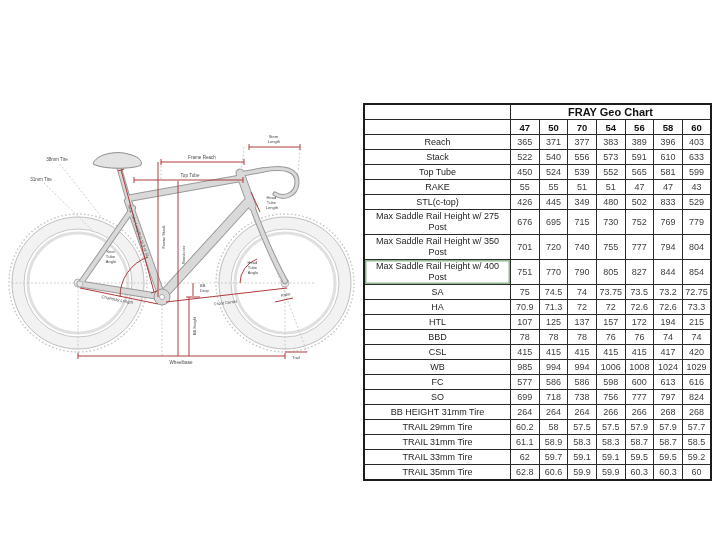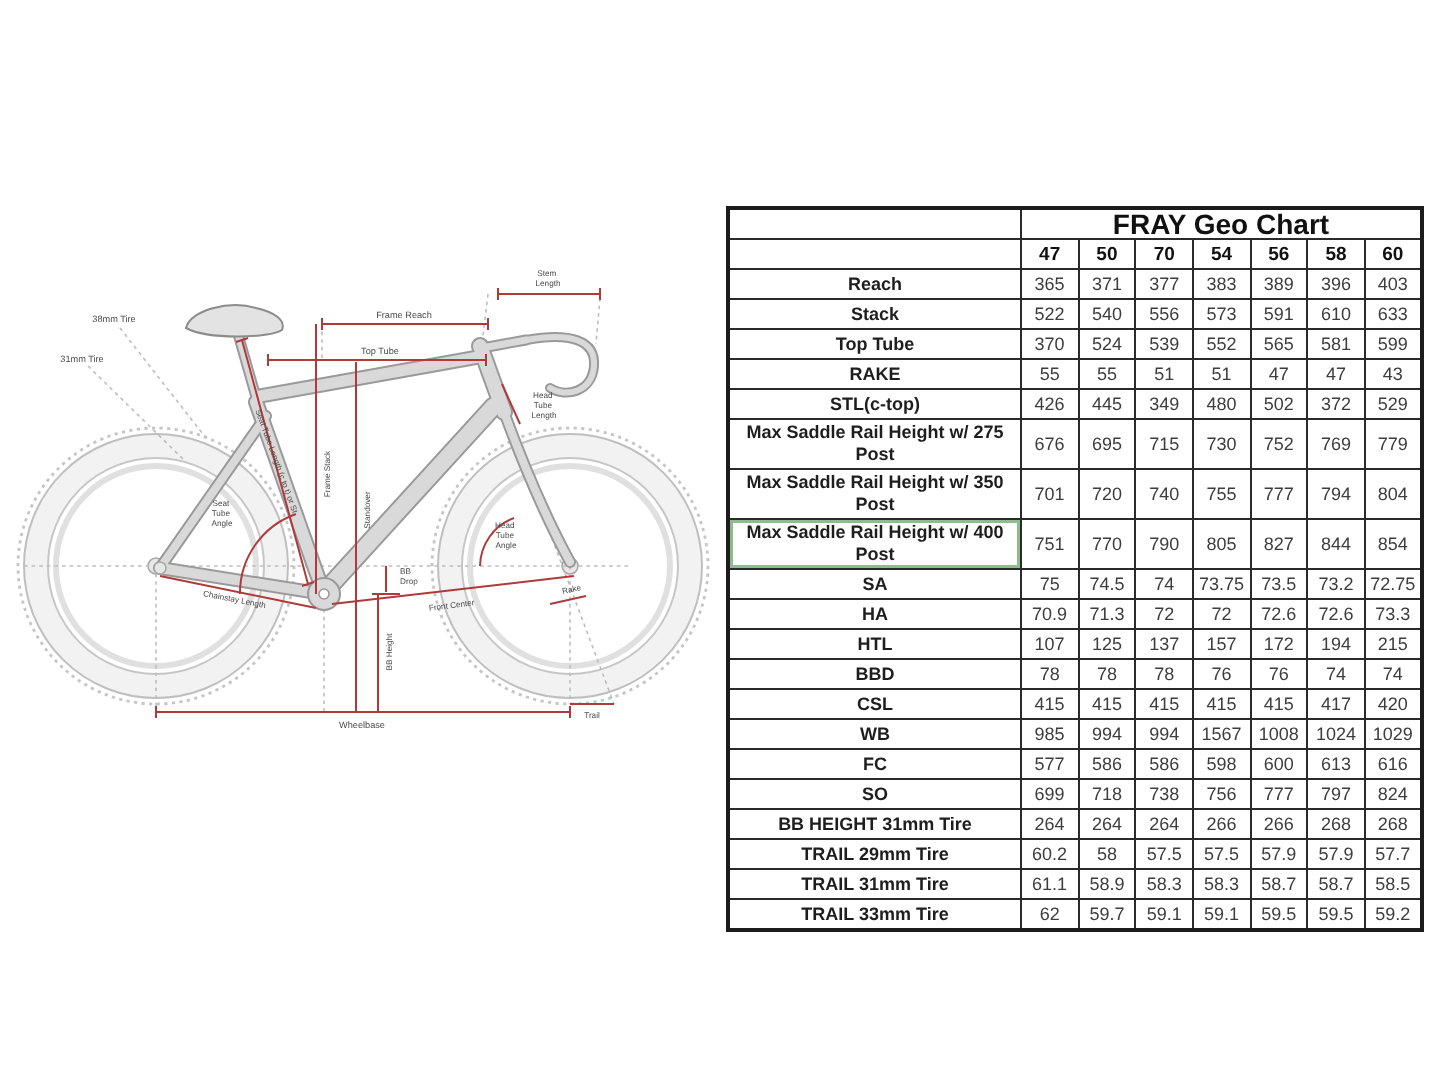--- a/index.html
+++ b/index.html
@@ -16,23 +16,23 @@
   .guide{stroke:#bdbdbd;stroke-width:.8;fill:none;stroke-dasharray:1.8 2;}
 
   
   .geo-table-wrap{position:absolute;left:363px;top:103px;width:349px;}
   table.geo{border-collapse:collapse;width:349px;table-layout:fixed;
             border:2px solid #1c1c1c;}
   table.geo td{border:1px solid #2a2a2a;text-align:center;vertical-align:middle;
                font-size:9px;line-height:11px;padding:1px 1px;color:#3d3d3d;
                height:12px;background:#fff;overflow:hidden;}
   table.geo td.corner{width:143px;}
-  table.geo td.title{font-weight:bold;font-size:14px;color:#111;}
+  table.geo td.title{font-weight:bold;font-size:11px;color:#111;}
   table.geo td.size{font-weight:bold;font-size:9.5px;color:#111;}
-  table.geo td.lbl{font-weight:bold;color:#1e1e1e;width:143px;}
+  table.geo td.lbl{font-weight:normal;color:#1e1e1e;width:143px;}
   table.geo td.lbl.hl{box-shadow:inset 0 0 0 1.5px #8fbc8f;margin-top:28px;}
 </style>
 </head>
 <body>
 
 <div class="stage">
 
   <div class="diagram">
     <svg viewBox="0 95 360 350" xmlns="http://www.w3.org/2000/svg">
 
@@ -202,21 +202,21 @@
             <td>522</td>
             <td>540</td>
             <td>556</td>
             <td>573</td>
             <td>591</td>
             <td>610</td>
             <td>633</td>
           </tr>
           <tr>
             <td class="lbl">Top Tube</td>
-            <td>370</td>
+            <td>450</td>
             <td>524</td>
             <td>539</td>
             <td>552</td>
             <td>565</td>
             <td>581</td>
             <td>599</td>
           </tr>
           <tr>
             <td class="lbl">RAKE</td>
             <td>55</td>
@@ -227,21 +227,21 @@
             <td>47</td>
             <td>43</td>
           </tr>
           <tr>
             <td class="lbl">STL(c-top)</td>
             <td>426</td>
             <td>445</td>
             <td>349</td>
             <td>480</td>
             <td>502</td>
-            <td>372</td>
+            <td>833</td>
             <td>529</td>
           </tr>
           <tr>
             <td class="lbl">Max Saddle Rail Height w/ 275 Post</td>
             <td>676</td>
             <td>695</td>
             <td>715</td>
             <td>730</td>
             <td>752</td>
             <td>769</td>
@@ -315,21 +315,21 @@
             <td>415</td>
             <td>415</td>
             <td>417</td>
             <td>420</td>
           </tr>
           <tr>
             <td class="lbl">WB</td>
             <td>985</td>
             <td>994</td>
             <td>994</td>
-            <td>1567</td>
+            <td>1006</td>
             <td>1008</td>
             <td>1024</td>
             <td>1029</td>
           </tr>
           <tr>
             <td class="lbl">FC</td>
             <td>577</td>
             <td>586</td>
             <td>586</td>
             <td>598</td>
@@ -380,17 +380,27 @@
           <tr>
             <td class="lbl">TRAIL 33mm Tire</td>
             <td>62</td>
             <td>59.7</td>
             <td>59.1</td>
             <td>59.1</td>
             <td>59.5</td>
             <td>59.5</td>
             <td>59.2</td>
           </tr>
+          <tr>
+            <td class="lbl">TRAIL 35mm Tire</td>
+            <td>62.8</td>
+            <td>60.6</td>
+            <td>59.9</td>
+            <td>59.9</td>
+            <td>60.3</td>
+            <td>60.3</td>
+            <td>60</td>
+          </tr>
         </tbody>
     </table>
   </div>
 
 </div>
 
 </body></html>

